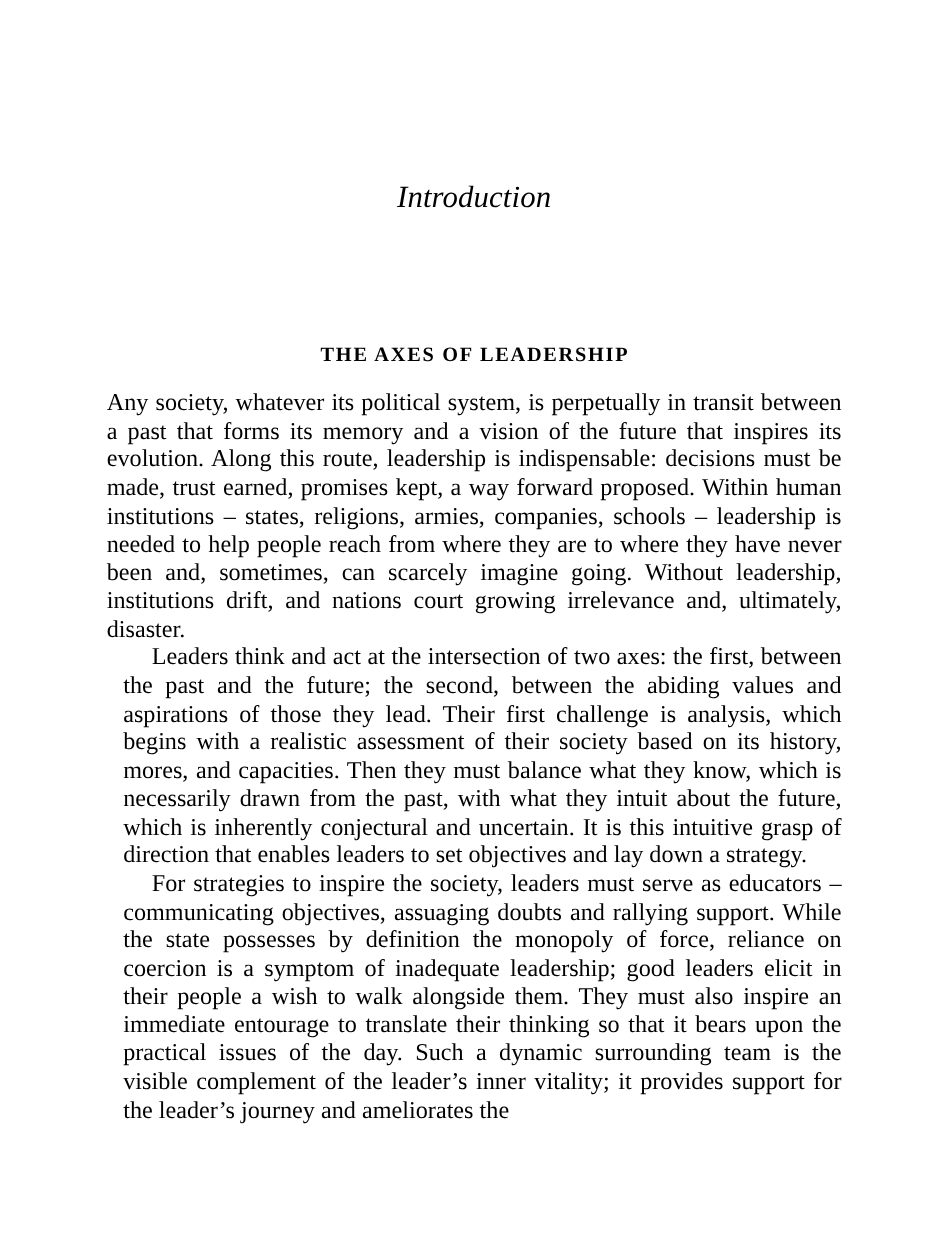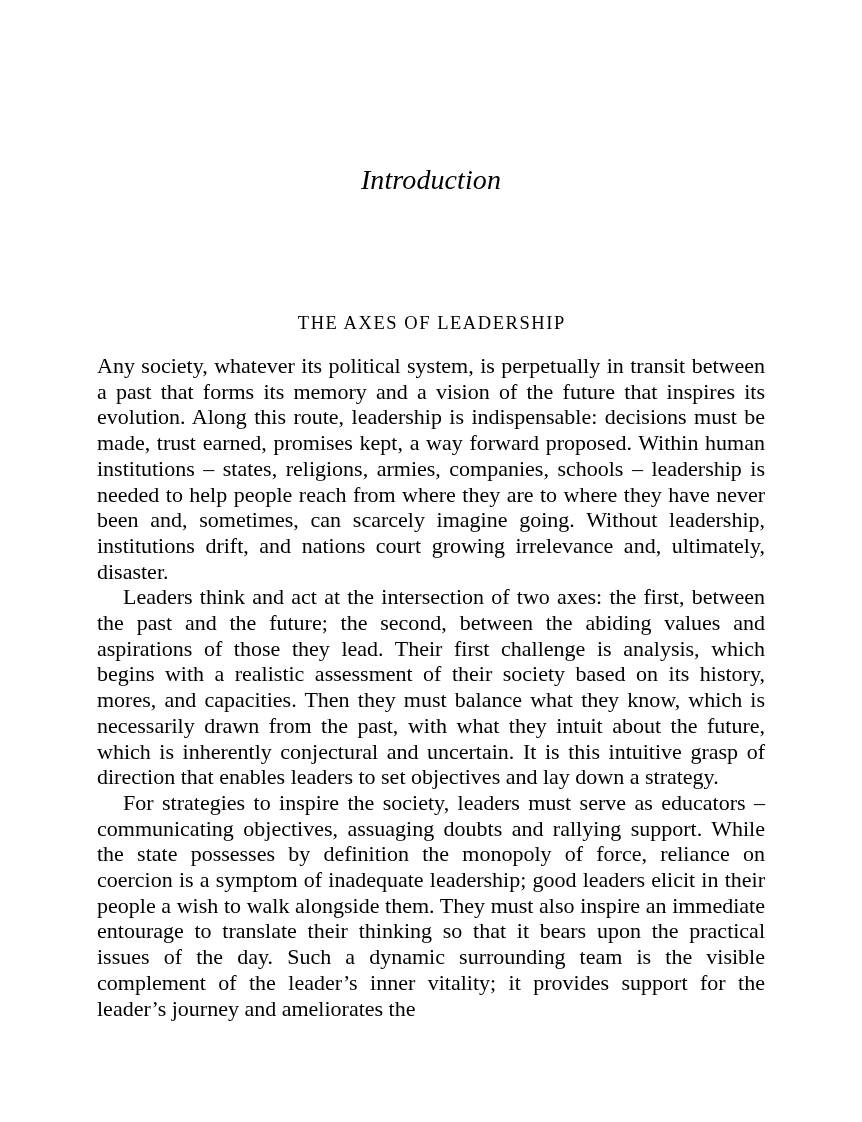--- a/index.html
+++ b/index.html
@@ -42,21 +42,21 @@
     margin: 0;
   }
 
   
   .section-heading {
     position: absolute;
     left: 0;
     top: 311px;
     width: 862px;
     text-align: center;
-    font-weight: normal;
+    font-weight: bold;
     font-size: 18.5px;
     line-height: 24px;
     letter-spacing: 1.55px;
     text-indent: 1.55px;
     margin: 0;
   }
 
   
   .body-text {
     position: absolute;
@@ -71,20 +71,21 @@
 
   .body-text p {
     margin: 0;
     text-indent: 0;
     hyphens: none;
     -webkit-hyphens: none;
   }
 
   .body-text p.indented {
     text-indent: 26px;
+    margin-left: 15px;
   }
 </style>
 </head>
 <body>
 
 <div class="page">
 
   <h1 class="chapter-title">Introduction</h1>
 
   <h2 class="section-heading">THE AXES OF LEADERSHIP</h2>

